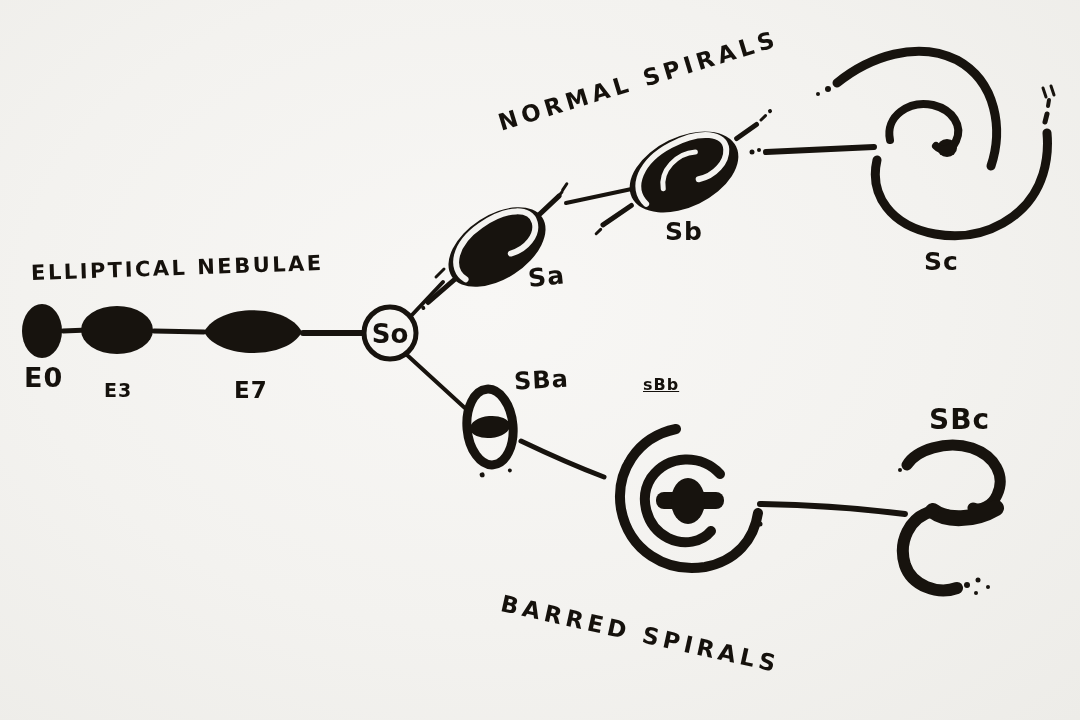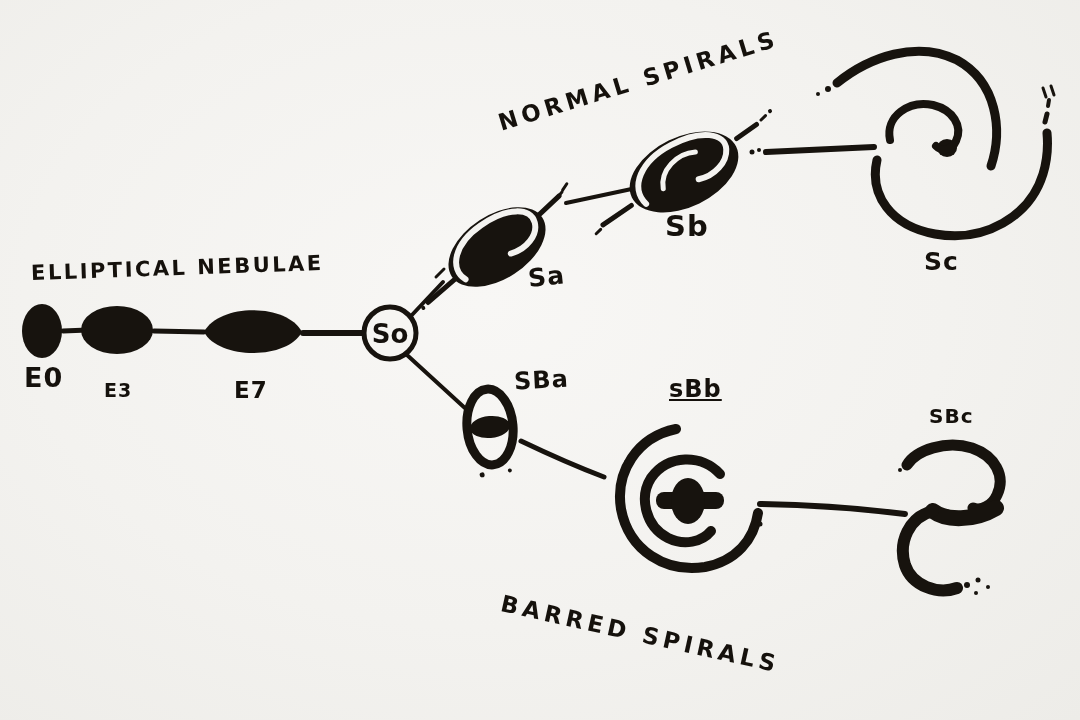--- a/index.html
+++ b/index.html
@@ -16,25 +16,25 @@
     position:absolute;font-weight:700;color:#15110c;white-space:nowrap;
     letter-spacing:1px;line-height:1;
   }
   #lbl-elliptical{left:31px;top:258px;font-size:21px;letter-spacing:2.5px;transform:rotate(-2deg);}
   #lbl-normal{left:499px;top:112px;font-size:23px;letter-spacing:4.5px;transform:rotate(-17deg);transform-origin:0 50%;}
   #lbl-barred{left:501px;top:592px;font-size:23px;letter-spacing:4.5px;transform:rotate(12.5deg);transform-origin:0 50%;}
   #lbl-e0{left:24px;top:364px;font-size:27px;}
   #lbl-e3{left:104px;top:381px;font-size:19px;}
   #lbl-e7{left:234px;top:379px;font-size:23px;}
   #lbl-sa{left:528px;top:264px;font-size:25px;transform:rotate(-6deg);}
-  #lbl-sb{left:665px;top:212px;font-size:29px;}
+  #lbl-sb{left:665px;top:219px;font-size:25px;}
   #lbl-sc{left:924px;top:249px;font-size:25px;text-align:right;}
   #lbl-sba{left:514px;top:368px;font-size:24px;transform:rotate(-3deg);}
-  #lbl-sbb{left:669px;top:377px;font-size:24px;text-decoration:underline;}
-  #lbl-sbc{left:929px;top:406px;font-size:20px;}
+  #lbl-sbb{left:643px;top:377px;font-size:16px;text-decoration:underline;}
+  #lbl-sbc{left:929px;top:406px;font-size:28px;}
   .s0-text{font-family:"DejaVu Sans","Liberation Sans",sans-serif;font-weight:700;font-size:26px;fill:#15110c;}
 </style>
 </head>
 <body>
 
 <div class="stage">
 
   <svg width="1080" height="720" viewBox="0 0 1080 720">
 
     <g>

